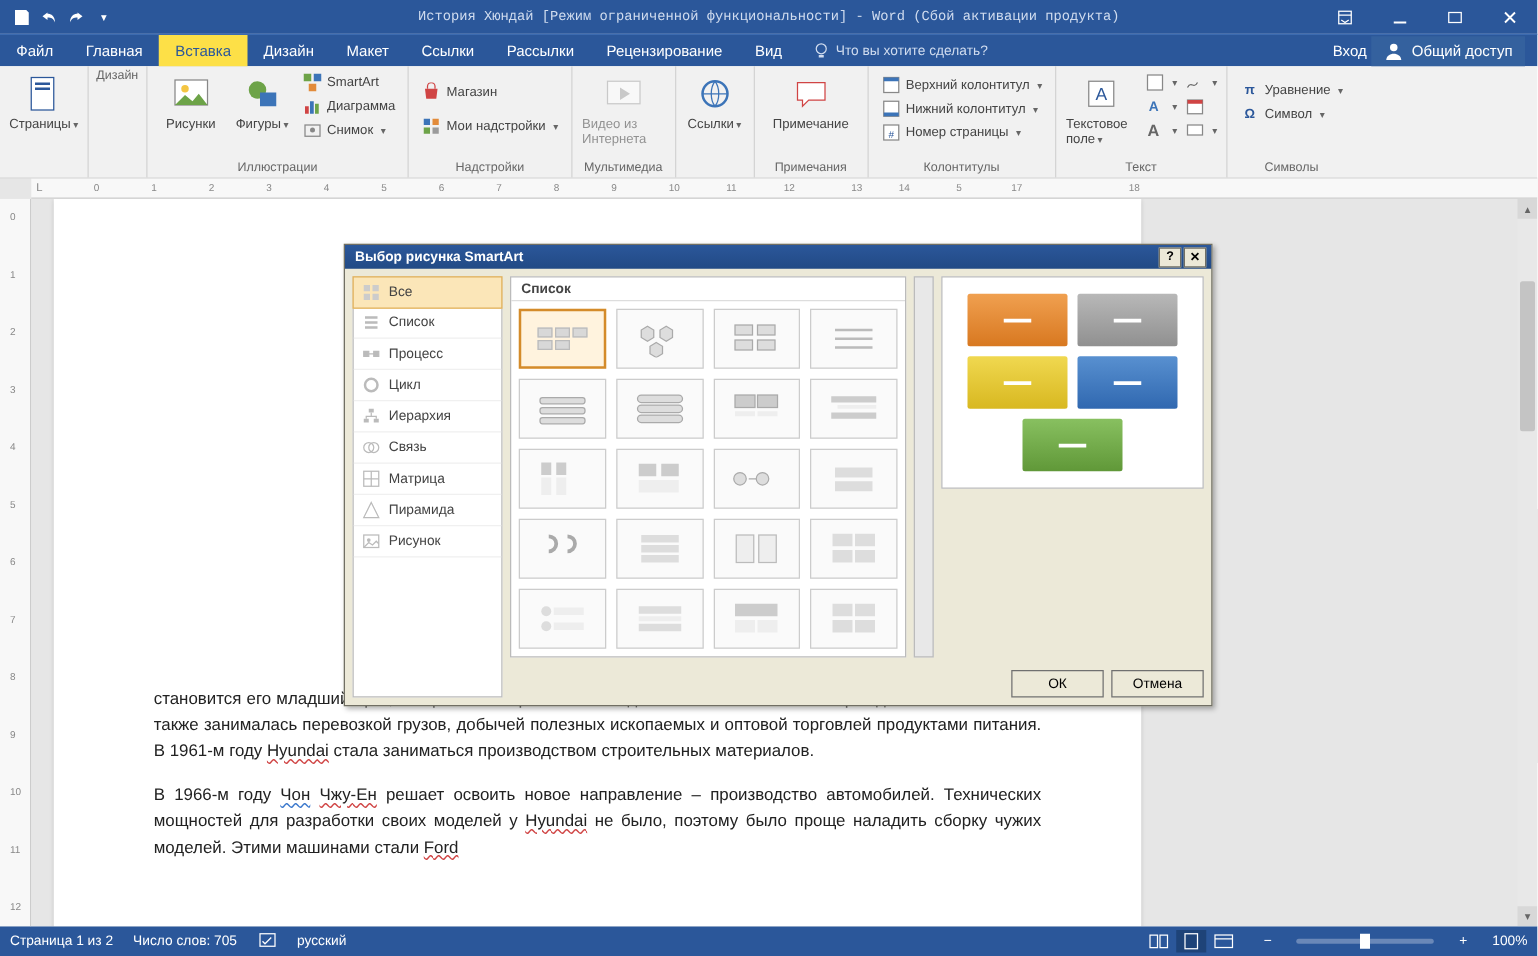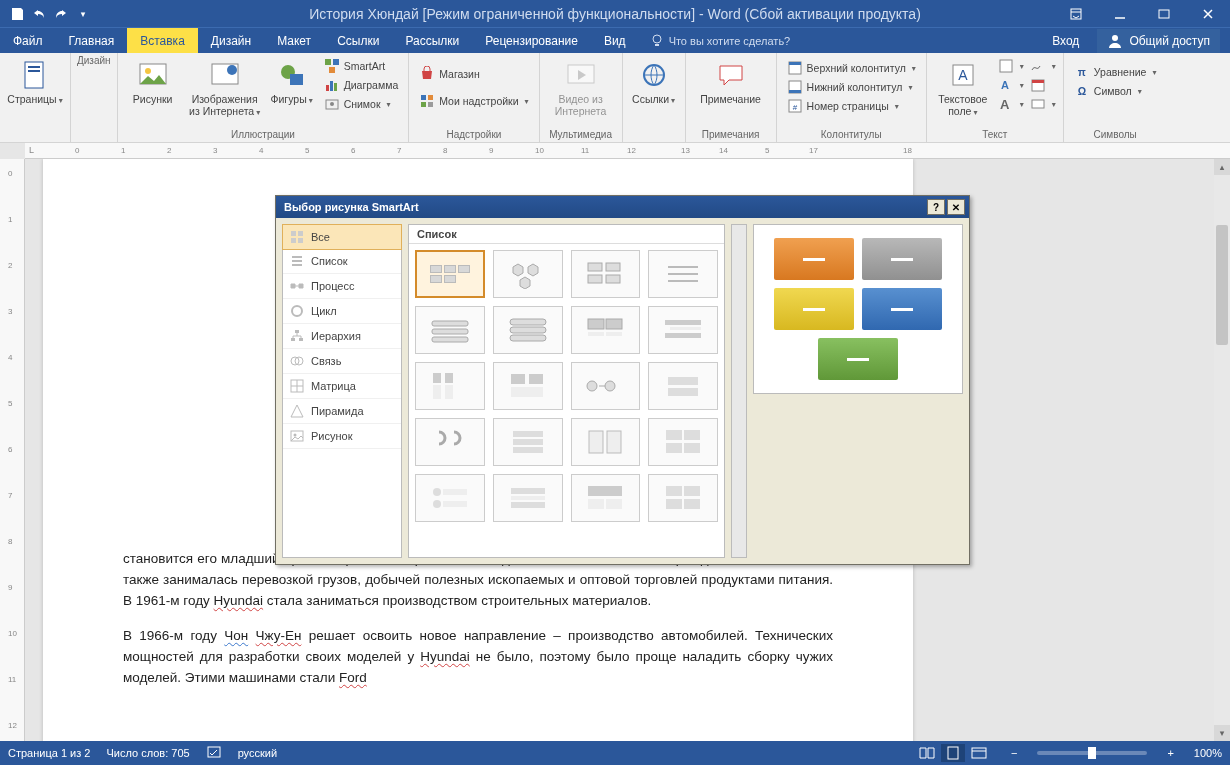--- a/index.html
+++ b/index.html
@@ -3,42 +3,42 @@
 <meta charset="utf-8">
 <style>
 * { margin:0; padding:0; box-sizing:border-box; font-family:"Segoe UI", Arial, sans-serif; }
 body { width:1230px; height:765px; background:#fff; overflow:hidden; position:relative; }
 
 
 .titlebar { height:27px; background:#2b579a; display:flex; align-items:center; color:#fff; font-size:11px; position:relative; }
 .qat { display:flex; gap:0; padding-left:6px; }
 .qat .icon-btn { width:22px; height:22px; display:flex; align-items:center; justify-content:center; cursor:pointer; }
 .qat svg { fill:#fff; }
-.title-text { position:absolute; left:50%; transform:translateX(-50%); color:#d0dcef; font-size:14px; white-space:nowrap; }
+.title-text { position:absolute; left:50%; transform:translateX(-50%); color:#d0dcef; font-size:11px; white-space:nowrap;font-family:Liberation Mono, monospace; }
 .win-controls { margin-left:auto; display:flex; }
 .win-controls .wbtn { width:44px; height:27px; display:flex; align-items:center; justify-content:center; cursor:pointer; }
 .win-controls svg { stroke:#fff; fill:none; }
 
 
 .menubar { height:26px; background:#2b579a; display:flex; align-items:stretch; color:#fff; font-size:12px; border-top:1px solid #3c6bb0; }
 .menubar .tab { padding:0 13px; display:flex; align-items:center; cursor:pointer; }
 .menubar .tab.active { background:#fde047; color:#2b579a; }
 .menubar .tellme { display:flex; align-items:center; gap:4px; margin-left:10px; color:#d0dcef; font-size:11px; }
 .menubar .spacer { flex:1; }
-.menubar .right { display:flex; align-items:center; gap:18px; padding-right:10px; }
+.menubar .right { display:flex; align-items:center; gap:4px; padding-right:10px; }
 .menubar .share-btn { background:#34619e; padding:4px 10px; display:flex; align-items:center; gap:6px; font-size:12px; }
 
 
 .ribbon { height:90px; background:#f1f1f1; border-bottom:1px solid #d4d4d4; display:flex; align-items:stretch; }
 .rgroup { border-right:1px solid #d4d4d4; display:flex; flex-direction:column; align-items:center; padding:2px 6px 0; }
 .rgroup-content { flex:1; display:flex; align-items:flex-start; gap:4px; padding-top:2px; }
 .rgroup-label { font-size:10px; color:#666; padding-bottom:2px; }
 .big-btn { display:flex; flex-direction:column; align-items:center; width:58px; cursor:pointer; padding:2px; }
 .big-btn .bicon { width:32px; height:32px; display:flex; align-items:center; justify-content:center; }
-.big-btn .blabel { font-size:10.5px; color:#444; text-align:center; line-height:1.15; margin-top:2px; }
+.big-btn .blabel { font-size:10.5px; color:#444; text-align:left; line-height:1.15; margin-top:2px; }
 .stack { display:flex; flex-direction:column; gap:1px; }
 .sm-btn { display:flex; align-items:center; gap:4px; padding:1px 4px; font-size:10.5px; color:#444; cursor:pointer; white-space:nowrap; }
 .sm-btn .sicon { width:16px; height:16px; display:flex; align-items:center; justify-content:center; }
 .mini { display:flex; gap:2px; }
 .chev { font-size:8px; color:#666; margin-left:2px; }
 
 
 .workspace { position:relative; height:598px; background:#e6e6e6; display:flex; flex-direction:column; }
 .ruler-h { height:16px; background:#f8f8f8; border-bottom:1px solid #ccc; margin-left:25px; position:relative; font-size:8px; color:#888; }
 .ruler-h .tick { position:absolute; top:3px; }
@@ -206,29 +206,20 @@
       <div class="big-btn">
           <div class="bicon">
             <svg width="30" height="26">
               <rect x="2" y="2" width="26" height="20" fill="#fff" stroke="#888"></rect>
               <circle cx="10" cy="9" r="3" fill="#f4c542"></circle>
               <path d="M2 22l8-8 6 5 5-6 7 9z" fill="#6da348"></path>
             </svg>
           </div>
           <div class="blabel">Рисунки</div>
         </div>
-      <div class="big-btn" style="width:78px">
-          <div class="bicon">
-            <svg width="30" height="26">
-              <rect x="2" y="2" width="26" height="20" fill="#fff" stroke="#888"></rect>
-              <circle cx="22" cy="8" r="5" fill="#3c74b8"></circle>
-            </svg>
-          </div>
-          <div class="blabel"><span>Изображения из Интернета</span><span class="chev">▾</span></div>
-        </div>
       <div class="big-btn" style="width:48px">
           <div class="bicon">
             <svg width="28" height="26">
               <circle cx="10" cy="10" r="7" fill="#6da348"></circle>
               <rect x="12" y="12" width="13" height="11" fill="#3c74b8"></rect>
             </svg>
           </div>
           <div class="blabel"><span>Фигуры</span><span class="chev">▾</span></div>
         </div>
       <div class="stack">
@@ -774,20 +765,24 @@
                 </div>
             </div>
             <div class="pv-row">
               <div class="pv-block" style="background:linear-gradient(to bottom,#88c060,#609838)">
                   <div class="dash"></div>
                 </div>
             </div>
           </div>
         </div>
       </div>
+      <div class="dlg-buttons">
+        <button>ОК</button>
+        <button>Отмена</button>
+      </div>
     </div>
   </div>
 </div>
 
 <div class="statusbar">
   <span>Страница 1 из 2</span>
   <span>Число слов: 705</span>
   <span><svg class="tiny" viewBox="0 0 16 16">
         <rect x="2" y="3" width="12" height="10" fill="none" stroke="#fff"></rect>
         <path d="M4 9l2 2 5-5" fill="none" stroke="#fff"></path>

